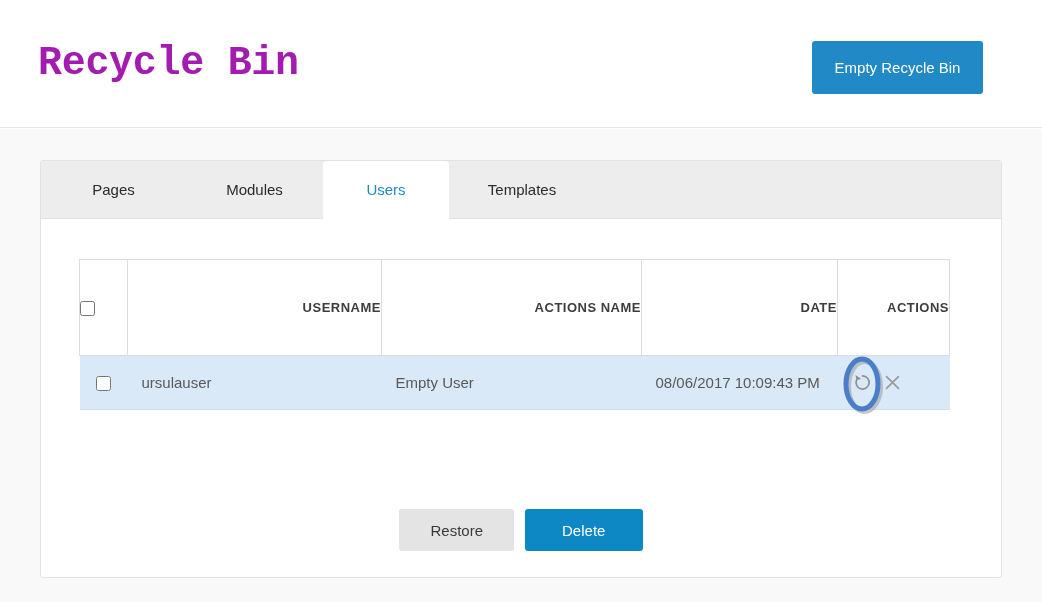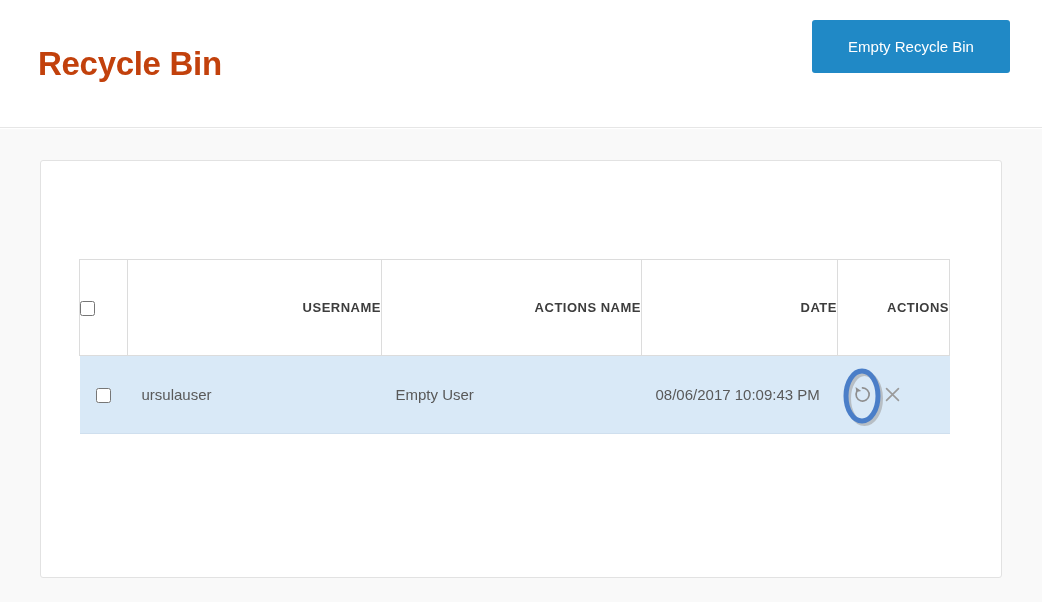--- a/index.html
+++ b/index.html
@@ -23,33 +23,34 @@
     width: 1042px;
     height: 128px;
     background: #ffffff;
     border-bottom: 1px solid #e6e6e6;
   }
 
   .page-title {
     position: absolute;
     left: 38px;
     top: 42px;
-    font-size: 33px;
+    font-size: 40px;
     font-weight: bold;
-    color: #c2410c;
+    color: #a21caf;
     letter-spacing: -0.3px;
     line-height: 44px;
     white-space: nowrap;
+    font-family: Liberation Mono, monospace;
   }
 
   .empty-bin-button {
     position: absolute;
     left: 812px;
-    top: 20px;
-    width: 198px;
+    top: 41px;
+    width: 171px;
     height: 53px;
     background: #2089c6;
     border: none;
     border-radius: 3px;
     color: #ffffff;
     font-family: "Liberation Sans", sans-serif;
     font-size: 15px;
     cursor: pointer;
     line-height: 53px;
     text-align: center;
@@ -129,21 +130,21 @@
     font-size: 13px;
     font-weight: bold;
     color: #3d3d3d;
     letter-spacing: 0.5px;
     text-align: left;
     vertical-align: middle;
     padding: 0;
   }
 
   table.recycle-table tbody td {
-    height: 78px;
+    height: 54px;
     background: #d9e9f7;
     border: none;
     border-bottom: 1px solid #cfdfee;
     font-size: 15px;
     color: #595959;
     vertical-align: middle;
     padding: 0;
   }
 
   .col-check   { width: 48px; }
@@ -251,20 +252,26 @@
 
 <div class="page-header">
   <div class="page-title">Recycle Bin</div>
 
   <button class="empty-bin-button">Empty Recycle Bin</button>
 </div>
 
 <div class="body-area">
   <div class="panel">
 
+    <div class="tab-bar">
+      <div class="tab" style="left:0px;width:145px;">Pages</div>
+      <div class="tab" style="left:145px;width:137px;">Modules</div>
+      <div class="tab active" style="left:282px;width:126px;">Users</div>
+      <div class="tab" style="left:408px;width:146px;">Templates</div>
+    </div>
 
     <div class="table-wrap">
       <table class="recycle-table">
         <colgroup>
           <col class="col-check">
           <col class="col-user">
           <col class="col-display">
           <col class="col-date">
           <col class="col-actions">
         </colgroup>
@@ -324,15 +331,19 @@
                   <ellipse cx="23" cy="31" rx="16" ry="25" fill="none" stroke="#4a7ec8" stroke-width="5"></ellipse>
                 </svg>
 
               </div>
             </td>
           </tr>
         </tbody>
       </table>
     </div>
 
+    <div class="footer-actions">
+      <button class="btn-restore">Restore</button>
+      <button class="btn-delete">Delete</button>
+    </div>
 
   </div>
 </div>
 
 </body></html>

